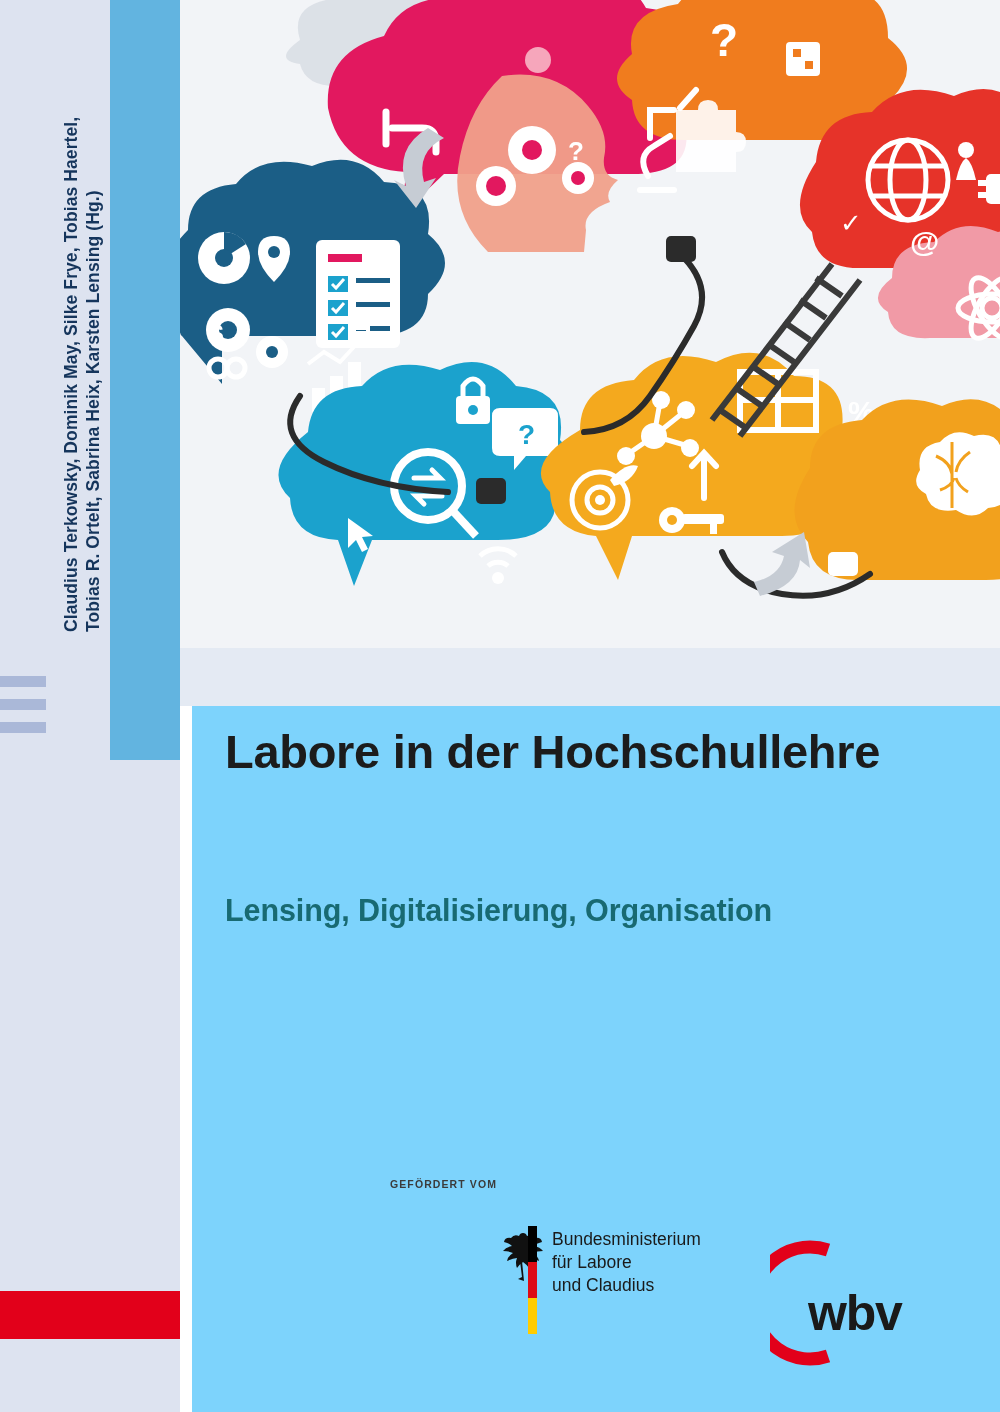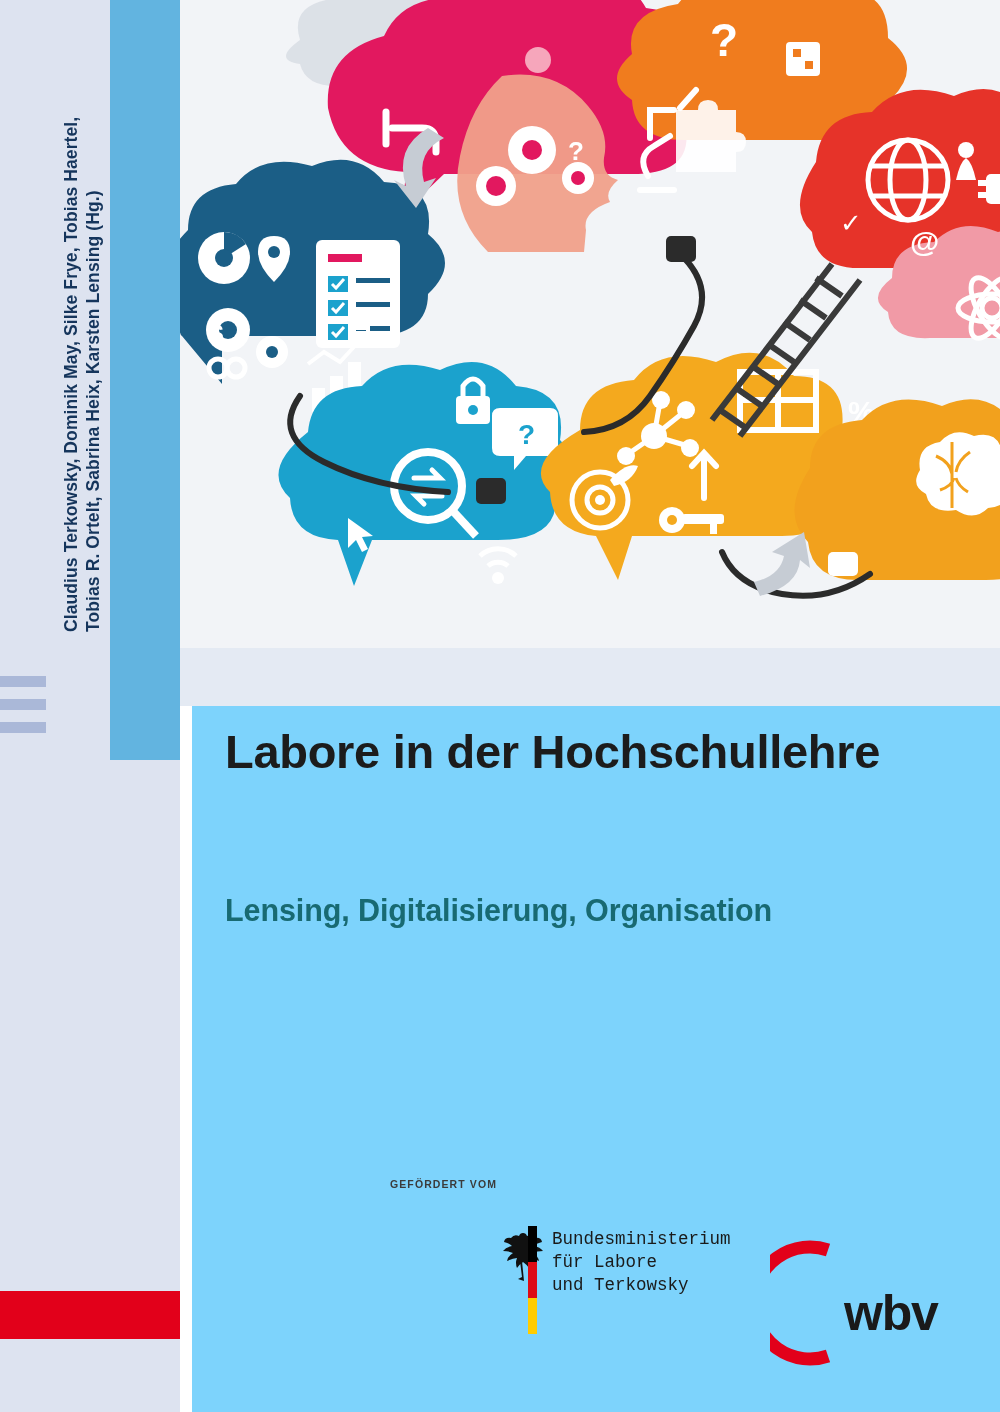--- a/index.html
+++ b/index.html
@@ -164,38 +164,36 @@
   .bmbf-flag .k { background: #000000; }
   .bmbf-flag .r { background: #dd0b15; }
   .bmbf-flag .g { background: #ffcc00; }
   .bmbf-text {
     position: absolute;
     left: 54px;
     top: 6px;
     font-size: 17.5px;
     line-height: 23px;
     color: #1a1a1a;
-    font-family: Liberation Mono, monospace;
   }
   .wbv {
     position: absolute;
     left: 770px;
     top: 1238px;
     width: 190px;
     height: 130px;
   }
   .wbv-text {
     position: absolute;
     left: 38px;
     top: 46px;
     font-size: 50px;
     font-weight: bold;
     color: #1a1a1a;
     letter-spacing: -1.2px;
-    margin-left: 36px;
   }
 </style>
 </head>
 <body>
 
 <div id="cover">
 
   <div class="spine-bg"></div>
   <div class="spine-blue"></div>
 
@@ -515,21 +513,21 @@
       </g>
     </svg>
     <div class="bmbf-flag">
       <i class="k"></i>
       <i class="r"></i>
       <i class="g"></i>
     </div>
     <div class="bmbf-text">
       <div>Bundesministerium</div>
       <div>für Labore</div>
-      <div>und Terkowsky</div>
+      <div>und Claudius</div>
     </div>
   </div>
 
   <div class="wbv">
     <svg width="190" height="130" viewBox="0 0 190 130" xmlns="http://www.w3.org/2000/svg">
       <path d="M58 12 A56 56 0 1 0 58 118" stroke="#e2001a" stroke-width="13" fill="none" stroke-linecap="butt"></path>
     </svg>
     <div class="wbv-text">wbv</div>
   </div>
 

